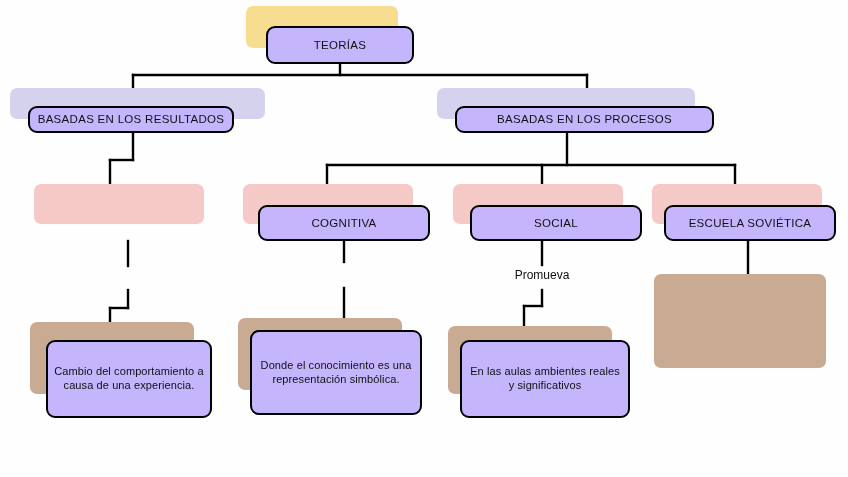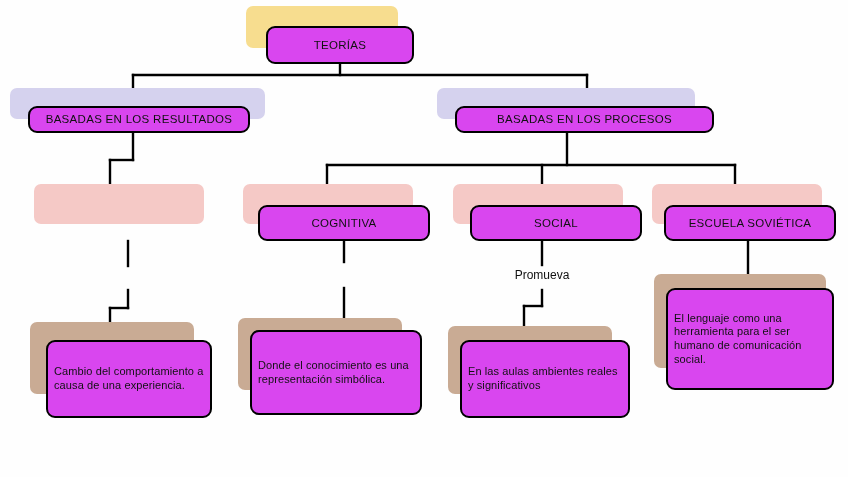--- a/index.html
+++ b/index.html
@@ -28,27 +28,27 @@
   }
   
   .shadow {
     position: absolute;
     border-radius: 7px;
   }
   
   .node {
     position: absolute;
     box-sizing: border-box;
-    background: #d946ef;
+    background: #c4b5fd;
     border: 2.5px solid #000000;
     border-radius: 9px;
     display: flex;
     align-items: center;
     justify-content: center;
-    text-align: left;
+    text-align: center;
     color: #111111;
     line-height: 1.25;
     padding: 2px 6px;
   }
   .node.head {
     font-size: 11.5px;
     letter-spacing: 0.3px;
   }
   .node.leaf {
     font-size: 11px;
@@ -115,21 +115,21 @@
 
   <div class="shadow" style="left:30px; top:322px; width:164px; height:72px; background:#c9ab94;"></div>
   <div class="shadow" style="left:238px; top:318px; width:164px; height:72px; background:#c9ab94;"></div>
   <div class="shadow" style="left:448px; top:326px; width:164px; height:68px; background:#c9ab94;"></div>
   <div class="shadow" style="left:654px; top:274px; width:172px; height:94px; background:#c9ab94;"></div>
 
   <div class="node head" style="left:266px; top:26px; width:148px; height:38px;">
     <span>TEORÍAS</span>
   </div>
 
-  <div class="node head" style="left:28px; top:106px; width:222px; height:27px;">
+  <div class="node head" style="left:28px; top:106px; width:206px; height:27px;">
     <span>BASADAS EN LOS RESULTADOS</span>
   </div>
 
   <div class="node head" style="left:455px; top:106px; width:259px; height:27px;">
     <span>BASADAS EN LOS PROCESOS</span>
   </div>
 
 
   <div class="node head" style="left:258px; top:205px; width:172px; height:36px;">
     <span>COGNITIVA</span>
@@ -154,17 +154,14 @@
   </div>
 
   <div class="node leaf" style="left:250px; top:330px; width:172px; height:85px;">
     <span>Donde el conocimiento es una representación simbólica.</span>
   </div>
 
   <div class="node leaf" style="left:460px; top:340px; width:170px; height:78px;">
     <span>En las aulas ambientes reales y significativos</span>
   </div>
 
-  <div class="node leaf" style="left:666px; top:288px; width:168px; height:102px;">
-    <span>El lenguaje como una herramienta para el ser humano de comunicación social.</span>
-  </div>
 
 </div>
 
 </body></html>

